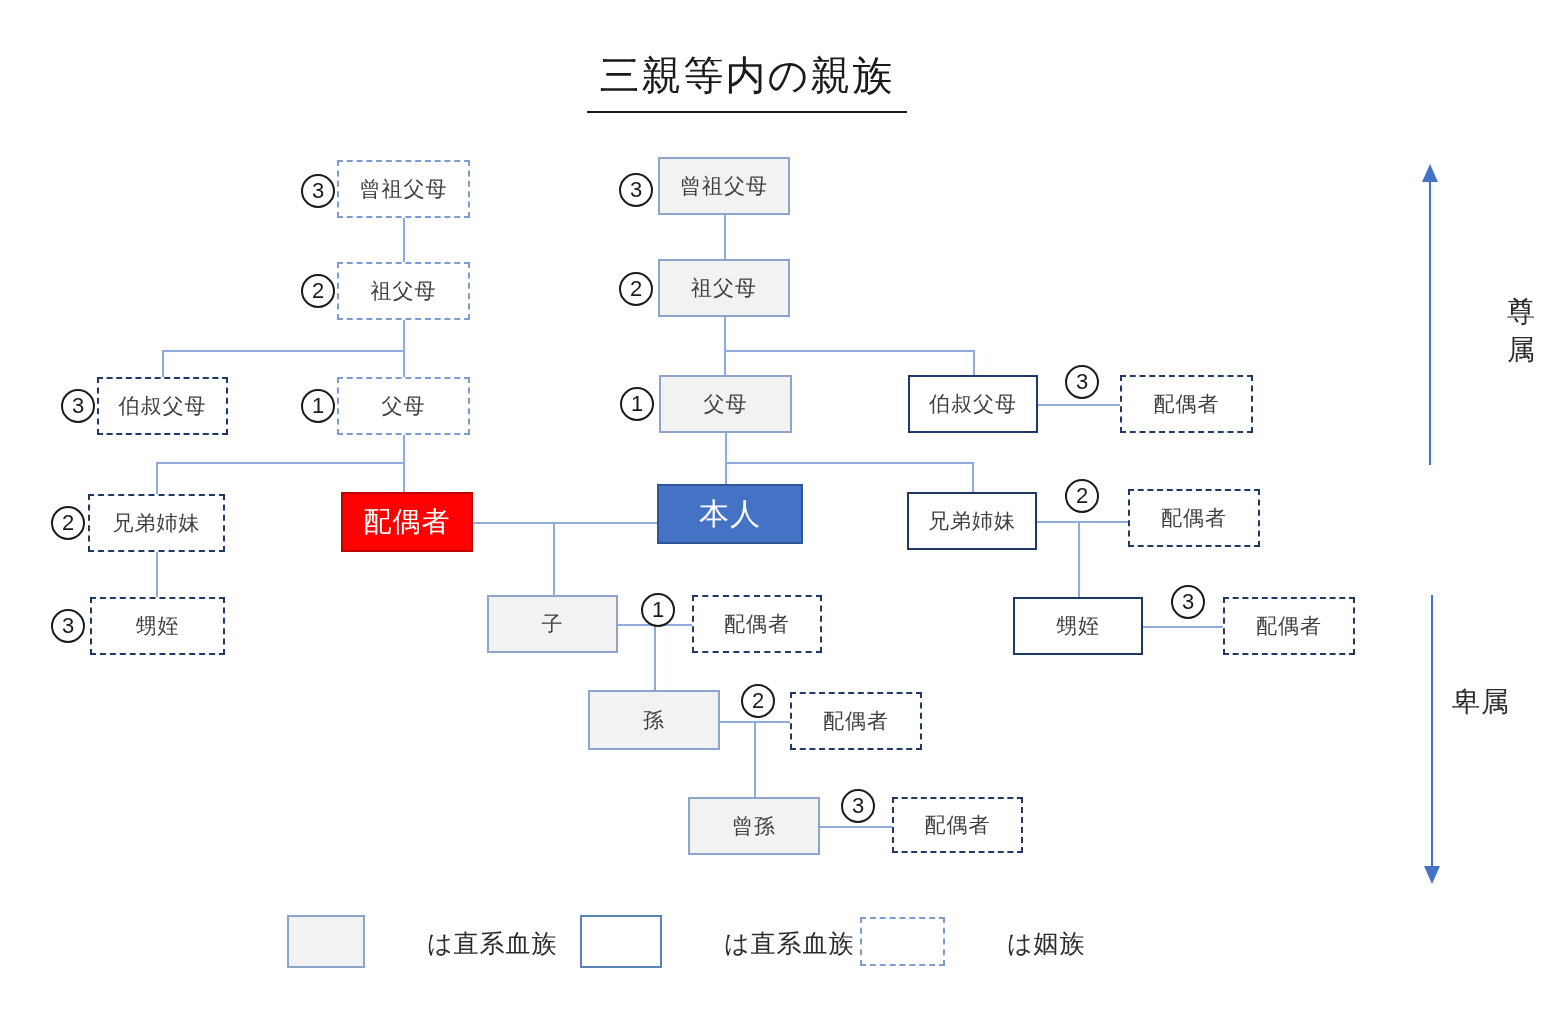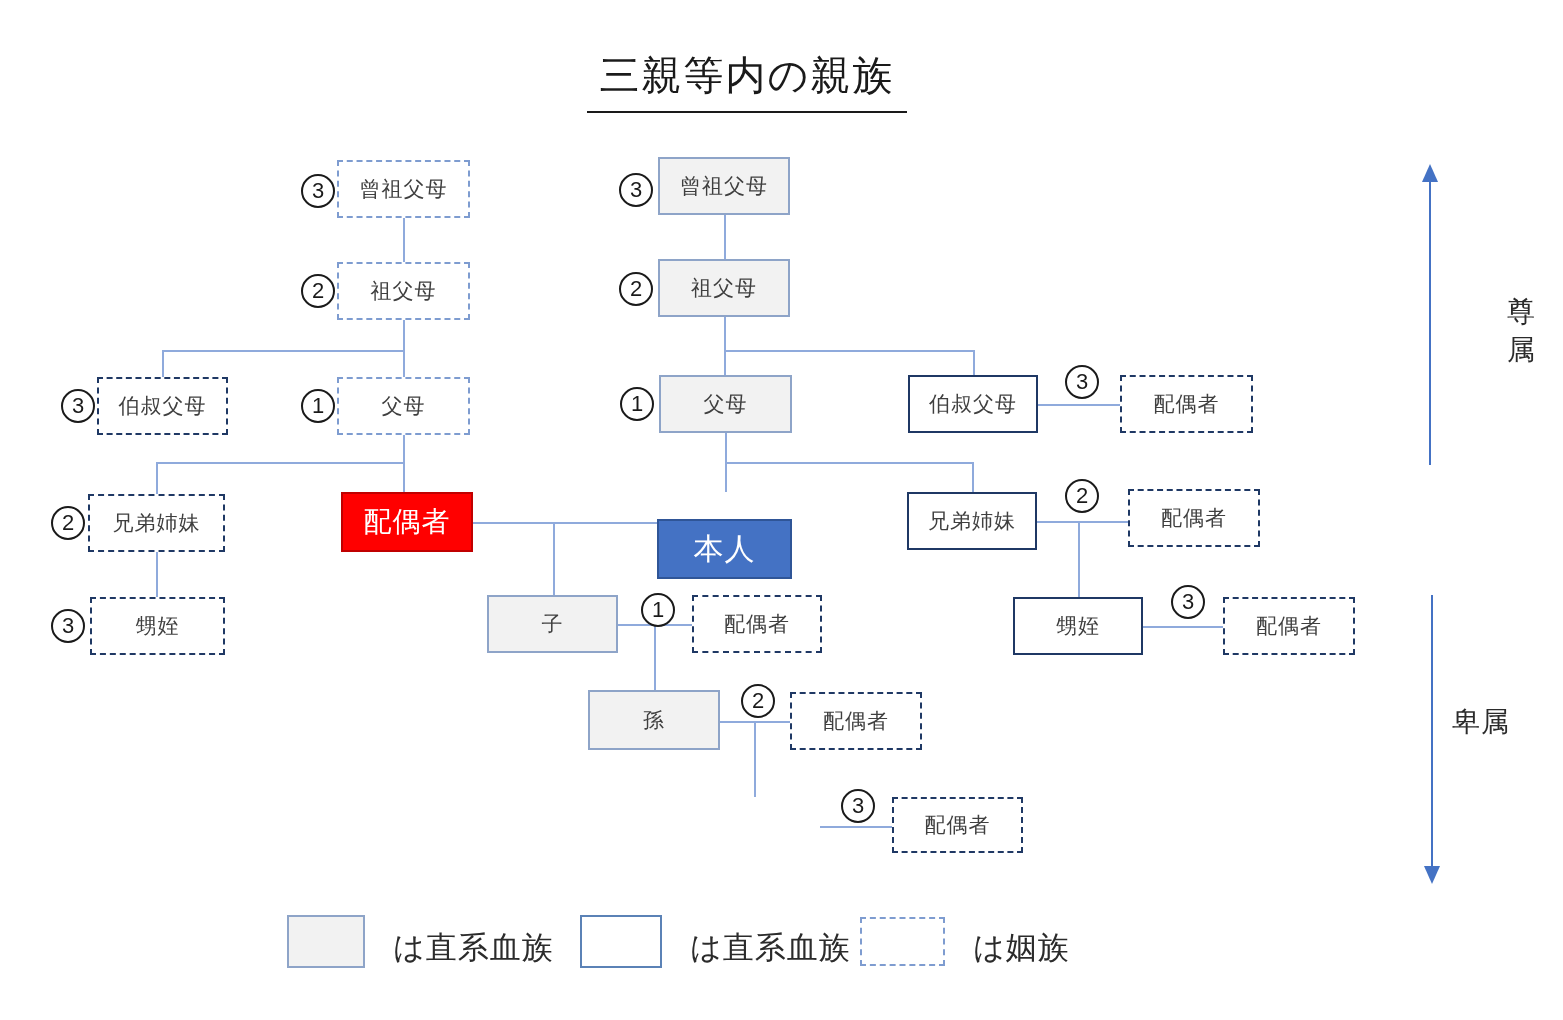--- a/index.html
+++ b/index.html
@@ -42,39 +42,39 @@
   .axis-head{position:absolute;width:0;height:0;z-index:1;}
   .axis-head.up{border-left:8px solid transparent;border-right:8px solid transparent;border-bottom:18px solid #4472c4;}
   .axis-head.down{border-left:8px solid transparent;border-right:8px solid transparent;border-top:18px solid #4472c4;}
   .axis-label{position:absolute;font-size:28px;color:#2b2b2b;letter-spacing:1px;}
 
   
   .legend-swatch{position:absolute;box-sizing:border-box;background:#ffffff;}
   .legend-swatch.direct{left:287px;top:915px;width:78px;height:53px;background:#f2f2f2;border:2px solid #8ea4c8;}
   .legend-swatch.collateral{left:580px;top:915px;width:82px;height:53px;border:2px solid #5b82b6;}
   .legend-swatch.inlaw{left:860px;top:917px;width:85px;height:49px;border:2px dashed #7e9cd0;}
-  .legend-label{position:absolute;font-size:31px;color:#2b2b2b;letter-spacing:1px;top:927px;}
+  .legend-label{position:absolute;font-size:25px;color:#2b2b2b;letter-spacing:1px;top:927px;margin-left:34px;}
   .legend-label.l1{left:393px;}
   .legend-label.l2{left:690px;}
   .legend-label.l3{left:973px;}
 </style>
 </head>
 <body>
 
 <div id="stage">
 
   <div class="page-title">三親等内の親族</div>
 
   <div class="axis-line" style="left:1429px;top:180px;height:285px;"></div>
   <div class="axis-head up" style="left:1422px;top:164px;"></div>
   <div class="axis-label" style="left:1507px;top:293px;">尊属</div>
 
   <div class="axis-line" style="left:1431px;top:595px;height:272px;"></div>
   <div class="axis-head down" style="left:1424px;top:866px;"></div>
-  <div class="axis-label" style="left:1452px;top:703px;text-align:right;">卑属</div>
+  <div class="axis-label" style="left:1452px;top:683px;text-align:right;">卑属</div>
 
   <div class="legend-swatch direct"></div>
   <div class="legend-label l1">は直系血族</div>
   <div class="legend-swatch collateral"></div>
   <div class="legend-label l2">は直系血族</div>
   <div class="legend-swatch inlaw"></div>
   <div class="legend-label l3">は姻族</div>
 
 <div class="conn" style="left: 403px; top: 218px; width: 2px; height: 44px;"></div>
     <div class="conn" style="left: 403px; top: 320px; width: 2px; height: 57px;"></div>
@@ -115,30 +115,31 @@
     <div class="node direct" style="left: 658px; top: 259px; width: 132px; height: 58px;">祖父母</div>
     <div class="degree" style="left: 619px; top: 272px;">2</div>
     <div class="node direct" style="left: 659px; top: 375px; width: 133px; height: 58px;">父母</div>
     <div class="degree" style="left: 620px; top: 387px;">1</div>
     <div class="node collateral" style="left: 908px; top: 375px; width: 130px; height: 58px;">伯叔父母</div>
     <div class="degree" style="left: 1065px; top: 365px;">3</div>
     <div class="node inlaw_dark" style="left: 1120px; top: 375px; width: 133px; height: 58px;">配偶者</div>
     <div class="node inlaw_dark" style="left: 88px; top: 494px; width: 137px; height: 58px;">兄弟姉妹</div>
     <div class="degree" style="left: 51px; top: 506px;">2</div>
     <div class="node spouse_red" style="left: 341px; top: 492px; width: 132px; height: 60px;">配偶者</div>
-    <div class="node self" style="left: 657px; top: 519px; width: 135px; height: 60px;">本人</div>
+    <div class="node self" style="left: 657px; top: 484px; width: 146px; height: 60px;">本人</div>
     <div class="node collateral" style="left: 907px; top: 492px; width: 130px; height: 58px;">兄弟姉妹</div>
     <div class="degree" style="left: 1065px; top: 479px;">2</div>
     <div class="node inlaw_dark" style="left: 1128px; top: 489px; width: 132px; height: 58px;">配偶者</div>
     <div class="node inlaw_dark" style="left: 90px; top: 597px; width: 135px; height: 58px;">甥姪</div>
     <div class="degree" style="left: 51px; top: 609px;">3</div>
     <div class="node direct" style="left: 487px; top: 595px; width: 131px; height: 58px;">子</div>
     <div class="degree" style="left: 641px; top: 593px;">1</div>
     <div class="node inlaw_dark" style="left: 692px; top: 595px; width: 130px; height: 58px;">配偶者</div>
     <div class="node collateral" style="left: 1013px; top: 597px; width: 130px; height: 58px;">甥姪</div>
     <div class="degree" style="left: 1171px; top: 585px;">3</div>
     <div class="node inlaw_dark" style="left: 1223px; top: 597px; width: 132px; height: 58px;">配偶者</div>
     <div class="node direct" style="left: 588px; top: 690px; width: 132px; height: 60px;">孫</div>
     <div class="degree" style="left: 741px; top: 684px;">2</div>
     <div class="node inlaw_dark" style="left: 790px; top: 692px; width: 132px; height: 58px;">配偶者</div>
+    <div class="node direct" style="left: 688px; top: 797px; width: 132px; height: 58px;">曾孫</div>
     <div class="degree" style="left: 841px; top: 789px;">3</div>
     <div class="node inlaw_dark" style="left: 892px; top: 797px; width: 131px; height: 56px;">配偶者</div>
   </div>
 
 </body></html>

